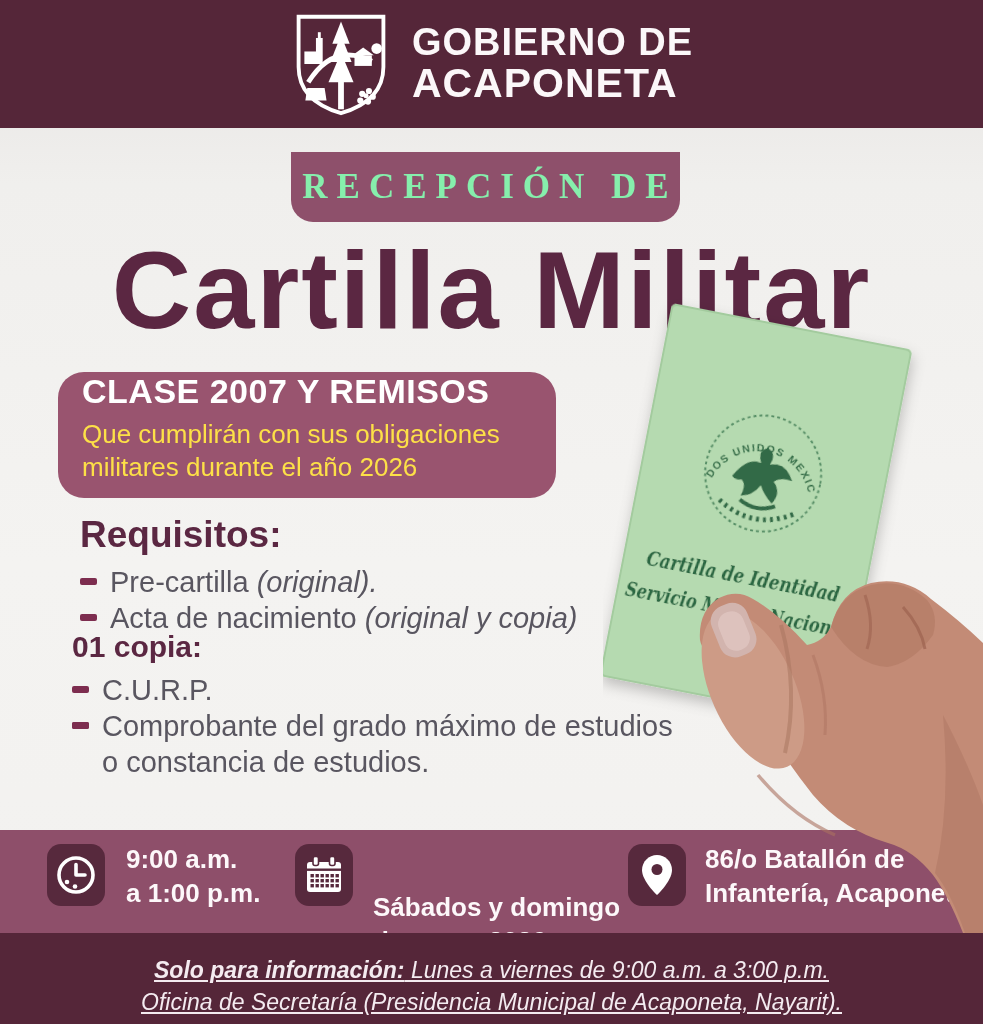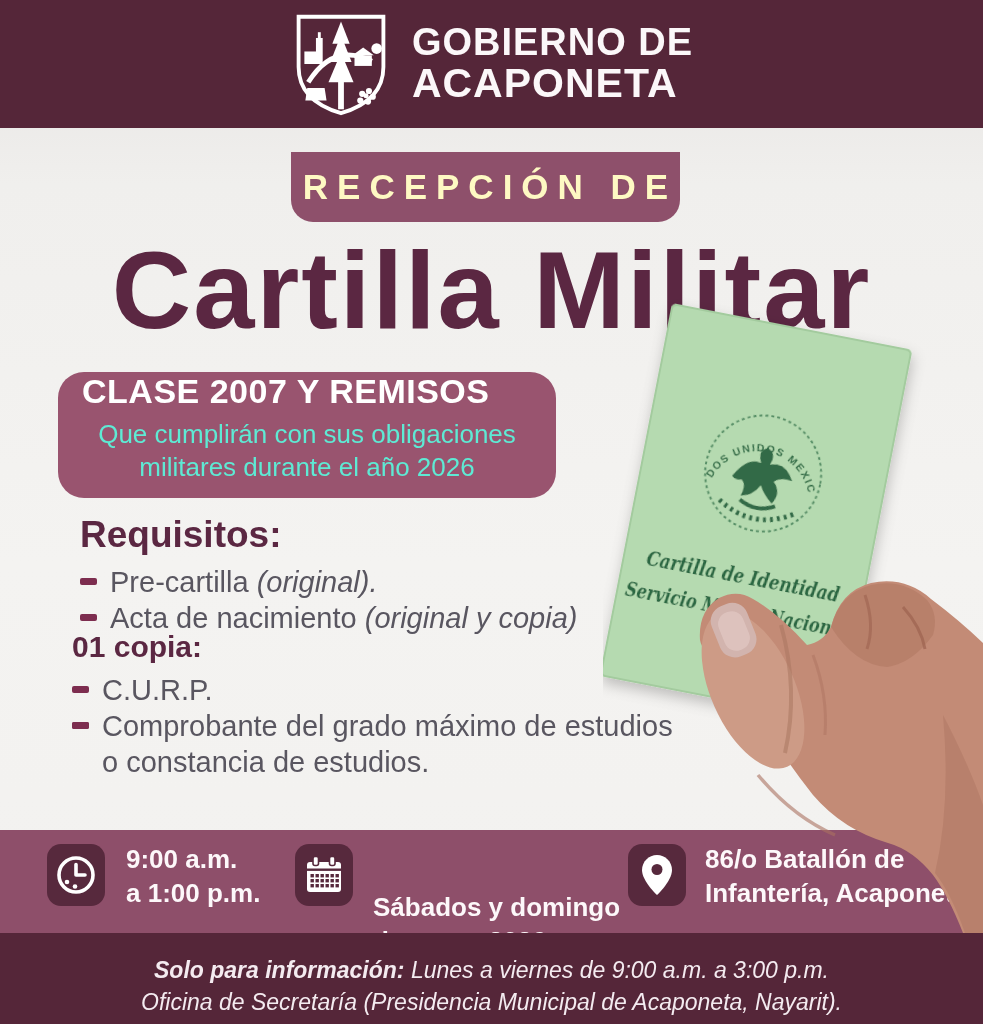--- a/index.html
+++ b/index.html
@@ -13,50 +13,50 @@
   .header { position:absolute; left:0; top:0; width:100%; height:128px; background:#552639;
             display:flex; align-items:center; justify-content:center; gap:20px; z-index:6; }
   .crest { width:102px; height:106px; }
   .org { color:#fbf7f9; font-weight:bold; line-height:1.04; letter-spacing:1px; }
   .org .l1 { font-size:38px; }
   .org .l2 { font-size:41px; }
   
   .banner { position:absolute; left:291px; top:152px; width:389px; height:70px;
             background:#8e506b; border-radius:0 0 22px 22px; z-index:6;
             display:flex; align-items:center; justify-content:center; }
-  .banner span { color:#fef9c3; font-size:35px; font-weight:600; letter-spacing:9px; padding-left:9px; }
+  .banner span { color:#86efac; font-size:35px; font-weight:600; letter-spacing:9px; padding-left:9px;font-family:Liberation Serif, serif; }
   
   .big-title { position:absolute; left:0; top:226px; width:100%; text-align:center; z-index:1;
                font-size:110px; font-weight:bold; letter-spacing:2px; color:#5b2742; }
   
   .clase { position:absolute; left:58px; top:372px; width:498px; height:126px; background:#99546f;
            border-radius:26px; padding:0 24px; z-index:2; color:#fff; }
   .clase .h { font-size:34px; font-weight:bold; letter-spacing:0.5px; }
-  .clase .b { font-size:26px; color:#5eead4; line-height:1.26; margin-top:7px;text-align:center; }
+  .clase .b { font-size:26px; color:#fde047; line-height:1.26; margin-top:7px; }
   
   .req { position:absolute; left:80px; top:514px; z-index:2; }
   .req .h { font-size:37px; font-weight:bold; color:#5b2742; }
   .copia { position:absolute; left:72px; top:630px; z-index:2; }
   .copia .h { font-size:30px; font-weight:bold; color:#5b2742; }
   ul.blist { list-style:none; margin-top:8px; }
   ul.blist li { font-size:29px; color:#595660; line-height:36px; position:relative; padding-left:30px; }
   .dash { position:absolute; left:0; top:14px; width:17px; height:7px; border-radius:2px; background:#7d2d4f; display:inline-block; }
   li i { font-style:italic; }
   li .sub { display:block; font-style:italic; }
   
   .bar { position:absolute; left:0; top:830px; width:100%; height:103px; background:#8e4f6a; z-index:3; }
   .tile { position:absolute; top:14px; width:58px; height:62px; background:#57293d; border-radius:14px;
           display:flex; align-items:center; justify-content:center; }
   .bar-text { position:absolute; top:13px; color:#fdf8fa; font-size:26px; font-weight:bold; line-height:1.3; }
   .t-sched { left:47px; }  .x-sched { left:126px; }
   .t-dates { left:295px; } .x-dates { left:373px;margin-top:48px; }
   .t-loc   { left:628px; } .x-loc   { left:705px; }
   
   .footer { position:absolute; left:0; top:933px; width:100%; height:91px; background:#552639; z-index:7;
-            text-align:center; color:#f4ebf0; font-style:italic; font-size:23px; padding-top:21px; line-height:1.4; }
+            text-align:center; color:#f4ebf0; font-style:italic; font-size:23px; padding-top:21px; line-height:1.4;text-decoration:underline; }
   .footer b { font-weight:bold; }
   
   .photo { position:absolute; left:603px; top:295px; width:380px; height:638px; z-index:4; }
   .script-line { font-family:"DejaVu Serif", serif; font-style:italic; font-weight:bold; fill:#2c6743; }
 </style>
 </head>
 <body>
 
 <div class="poster">
 

